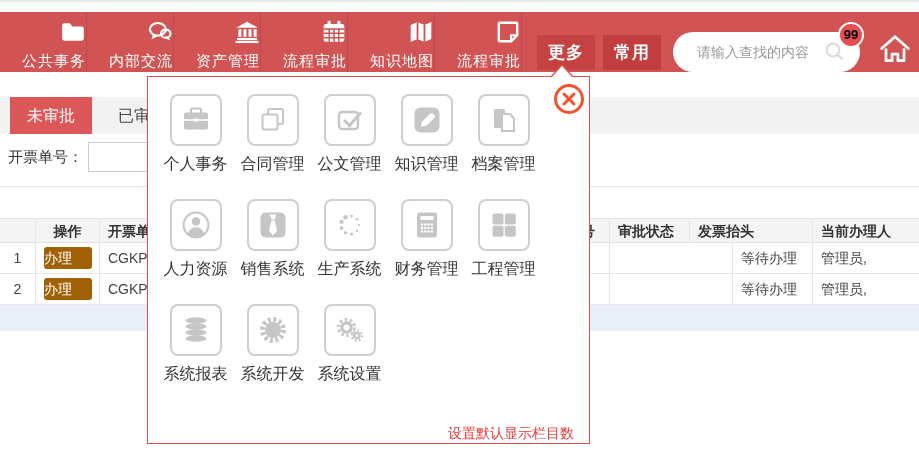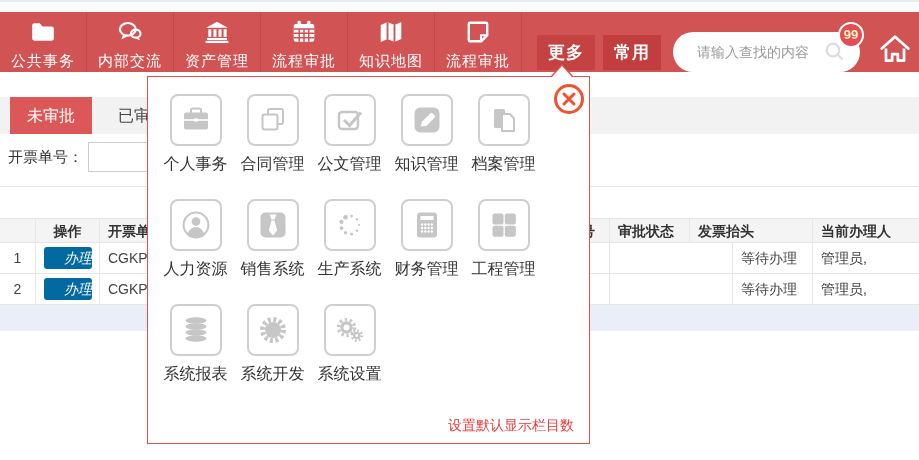--- a/index.html
+++ b/index.html
@@ -5,31 +5,31 @@
   * { margin:0; padding:0; box-sizing:border-box; }
   body { font-family:"Liberation Sans", sans-serif; background:#fff; }
   .screen { position:relative; width:919px; height:460px; overflow:hidden; background:#fff; }
 
   
   .top-strip { position:absolute; left:0; top:0; width:919px; height:12px; background:#fafbfb; border-top:2px solid #e8eaec; }
 
   
   .navbar { position:absolute; left:0; top:12px; width:919px; height:60px; background:#d15353; }
   .nav-items { display:flex; height:60px; }
-  .nav-item { width:87px; height:60px; border-right:1px solid #c24949; display:flex; flex-direction:column; align-items:center; cursor:pointer; }
+  .nav-item { width:87px; height:60px; border-right:1px solid #c24949; display:flex; flex-direction:column; align-items:flex-end; cursor:pointer; }
   .nav-item svg { margin-top:7px; }
   .nav-label { color:#fff; font-size:15px; margin-top:3px; letter-spacing:1px; }
   .red-btn { position:absolute; top:23px; height:35px; width:58px; background:#c54242; color:#fff; font-size:17px; font-weight:bold; text-align:center; line-height:35px; cursor:pointer; letter-spacing:1px; }
   .btn-more { left:537px; }
   .btn-fav  { left:603px; background:#c23d3d; }
   .search-pill { position:absolute; left:673px; top:20px; width:187px; height:40px; background:#fff; border-radius:20px; }
   .search-pill input { position:absolute; left:24px; top:5px; width:120px; height:30px; border:none; outline:none; font-size:14px; color:#333; background:transparent; font-family:"Liberation Sans",sans-serif; }
   .search-pill input::placeholder { color:#9a9a9a; }
   .search-mag { position:absolute; right:14px; top:9px; }
-  .badge { position:absolute; left:838px; top:10px; width:26px; height:26px; background:#e64c51; border:2px solid #fff; border-radius:50%; color:#fef9c3; font-size:13px; font-weight:bold; text-align:center; line-height:22px; z-index:3; }
+  .badge { position:absolute; left:838px; top:10px; width:26px; height:26px; background:#e64c51; border:2px solid #fff; border-radius:50%; color:#000000; font-size:13px; font-weight:bold; text-align:center; line-height:22px; z-index:3; }
   .home-btn { position:absolute; left:878px; top:21px; cursor:pointer; }
 
   
   .tabbar { position:absolute; left:0; top:97px; width:919px; height:37px; background:#f2f2f2; display:flex; padding-left:10px; }
   .tab { height:37px; padding:0 22px; font-size:16px; line-height:37px; color:#444; cursor:pointer; }
   .tab.active { background:#dc5858; color:#fff; width:82px; padding:0; text-align:center; }
   .tab.second { margin-left:4px; }
   .filter-row { position:absolute; left:0; top:142px; height:30px; }
   .filter-label { position:absolute; left:8px; top:0; line-height:30px; font-size:15px; color:#333; white-space:nowrap; }
   .filter-input { position:absolute; left:88px; top:0; width:120px; height:30px; border:1px solid #ccc; background:#fff; font-size:14px; padding:0 6px; outline:none; }
@@ -41,34 +41,34 @@
   .tdata { height:31px; line-height:30px; border-bottom:1px solid #e6e6e6; background:#fff; }
   .cell { padding:0 8px; overflow:hidden; white-space:nowrap; border-right:1px solid #e6e6e6; }
   .c0 { width:36px; text-align:center; padding:0; }
   .c1 { width:64px; text-align:center; }
   .c2 { width:120px; }
   .c3 { width:320px; }
   .c4 { width:70px; text-align:right; padding-right:14px; }
   .c5 { width:123px; }
   .c6 { width:80px; }
   .c7 { width:106px; border-right:none; }
-  .act-btn { display:inline-block; width:48px; height:22px; margin-top:4px; background:#0369a1; border-radius:3px; color:#fff; font-size:14px; line-height:22px; text-align:right; cursor:pointer;font-style:italic; }
+  .act-btn { display:inline-block; width:48px; height:22px; margin-top:4px; background:#a16207; border-radius:3px; color:#fff; font-size:14px; line-height:22px; text-align:left; cursor:pointer; }
   .hl-row { width:919px; height:26px; background:#e9eef9; }
 
   
   .panel { position:absolute; left:147px; top:76px; width:443px; height:368px; background:#fff; border:1px solid #e2504b; z-index:10; }
   .panel-arrow-outer { position:absolute; left:402px; top:-13px; width:0; height:0; border-left:12px solid transparent; border-right:12px solid transparent; border-bottom:13px solid #e2504b; }
   .panel-arrow-inner { position:absolute; left:404px; top:-11px; width:0; height:0; border-left:10px solid transparent; border-right:10px solid transparent; border-bottom:11px solid #fff; }
   .panel-close { position:absolute; left:406px; top:7px; width:30px; height:30px; border:3px solid #f4512e; border-radius:50%; cursor:pointer; display:flex; align-items:center; justify-content:center; }
   .apps { padding:17px 0 0 9px; }
   .app-row { display:flex; margin-bottom:24px; }
   .app { width:77px; display:flex; flex-direction:column; align-items:center; cursor:pointer; }
   .app-box { width:52px; height:52px; border:2px solid #cfcfcf; border-radius:8px; display:flex; align-items:center; justify-content:center; }
   .app-label { margin-top:8px; font-size:16px; color:#333; white-space:nowrap; }
-  .panel-footer { position:absolute; right:15px; bottom:8px; font-size:14px; color:#e63c3c; cursor:pointer; }
+  .panel-footer { position:absolute; right:15px; bottom:0; font-size:14px; color:#e63c3c; cursor:pointer; }
 </style>
 </head>
 <body>
 
 <div class="screen">
   <div class="top-strip"></div>
 
   <div class="navbar">
     <div class="nav-items">
       <div class="nav-item">

